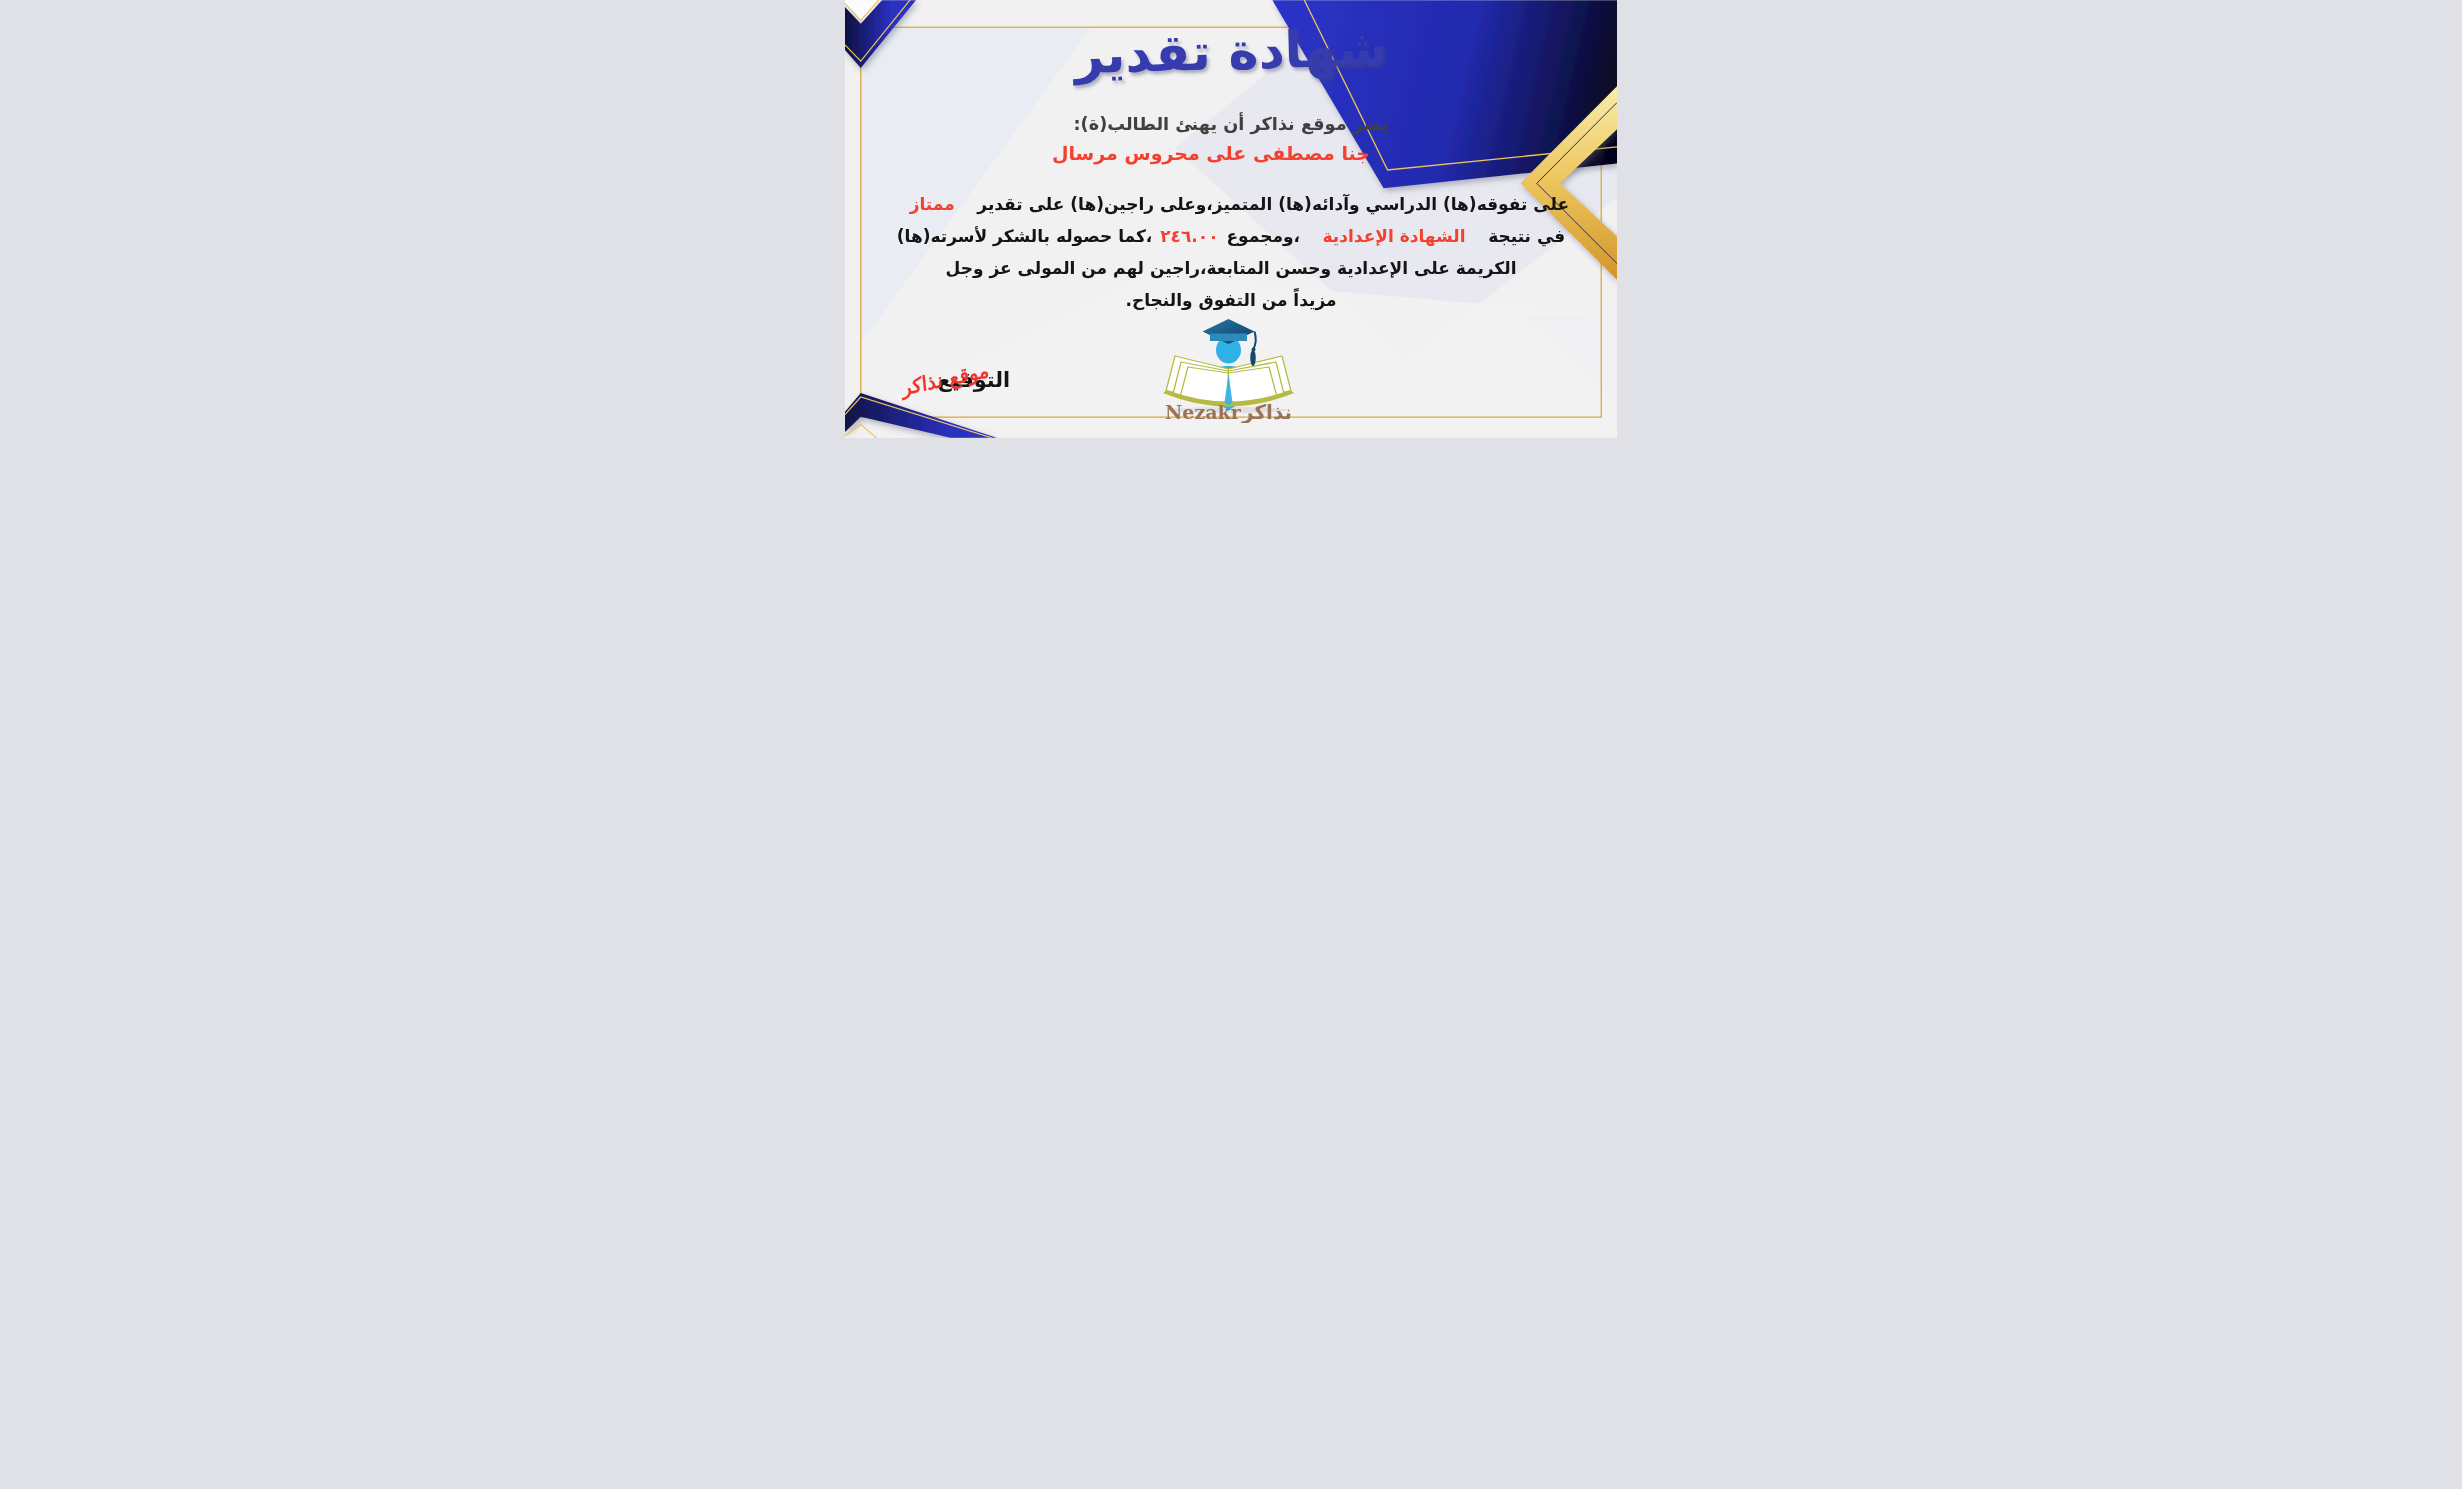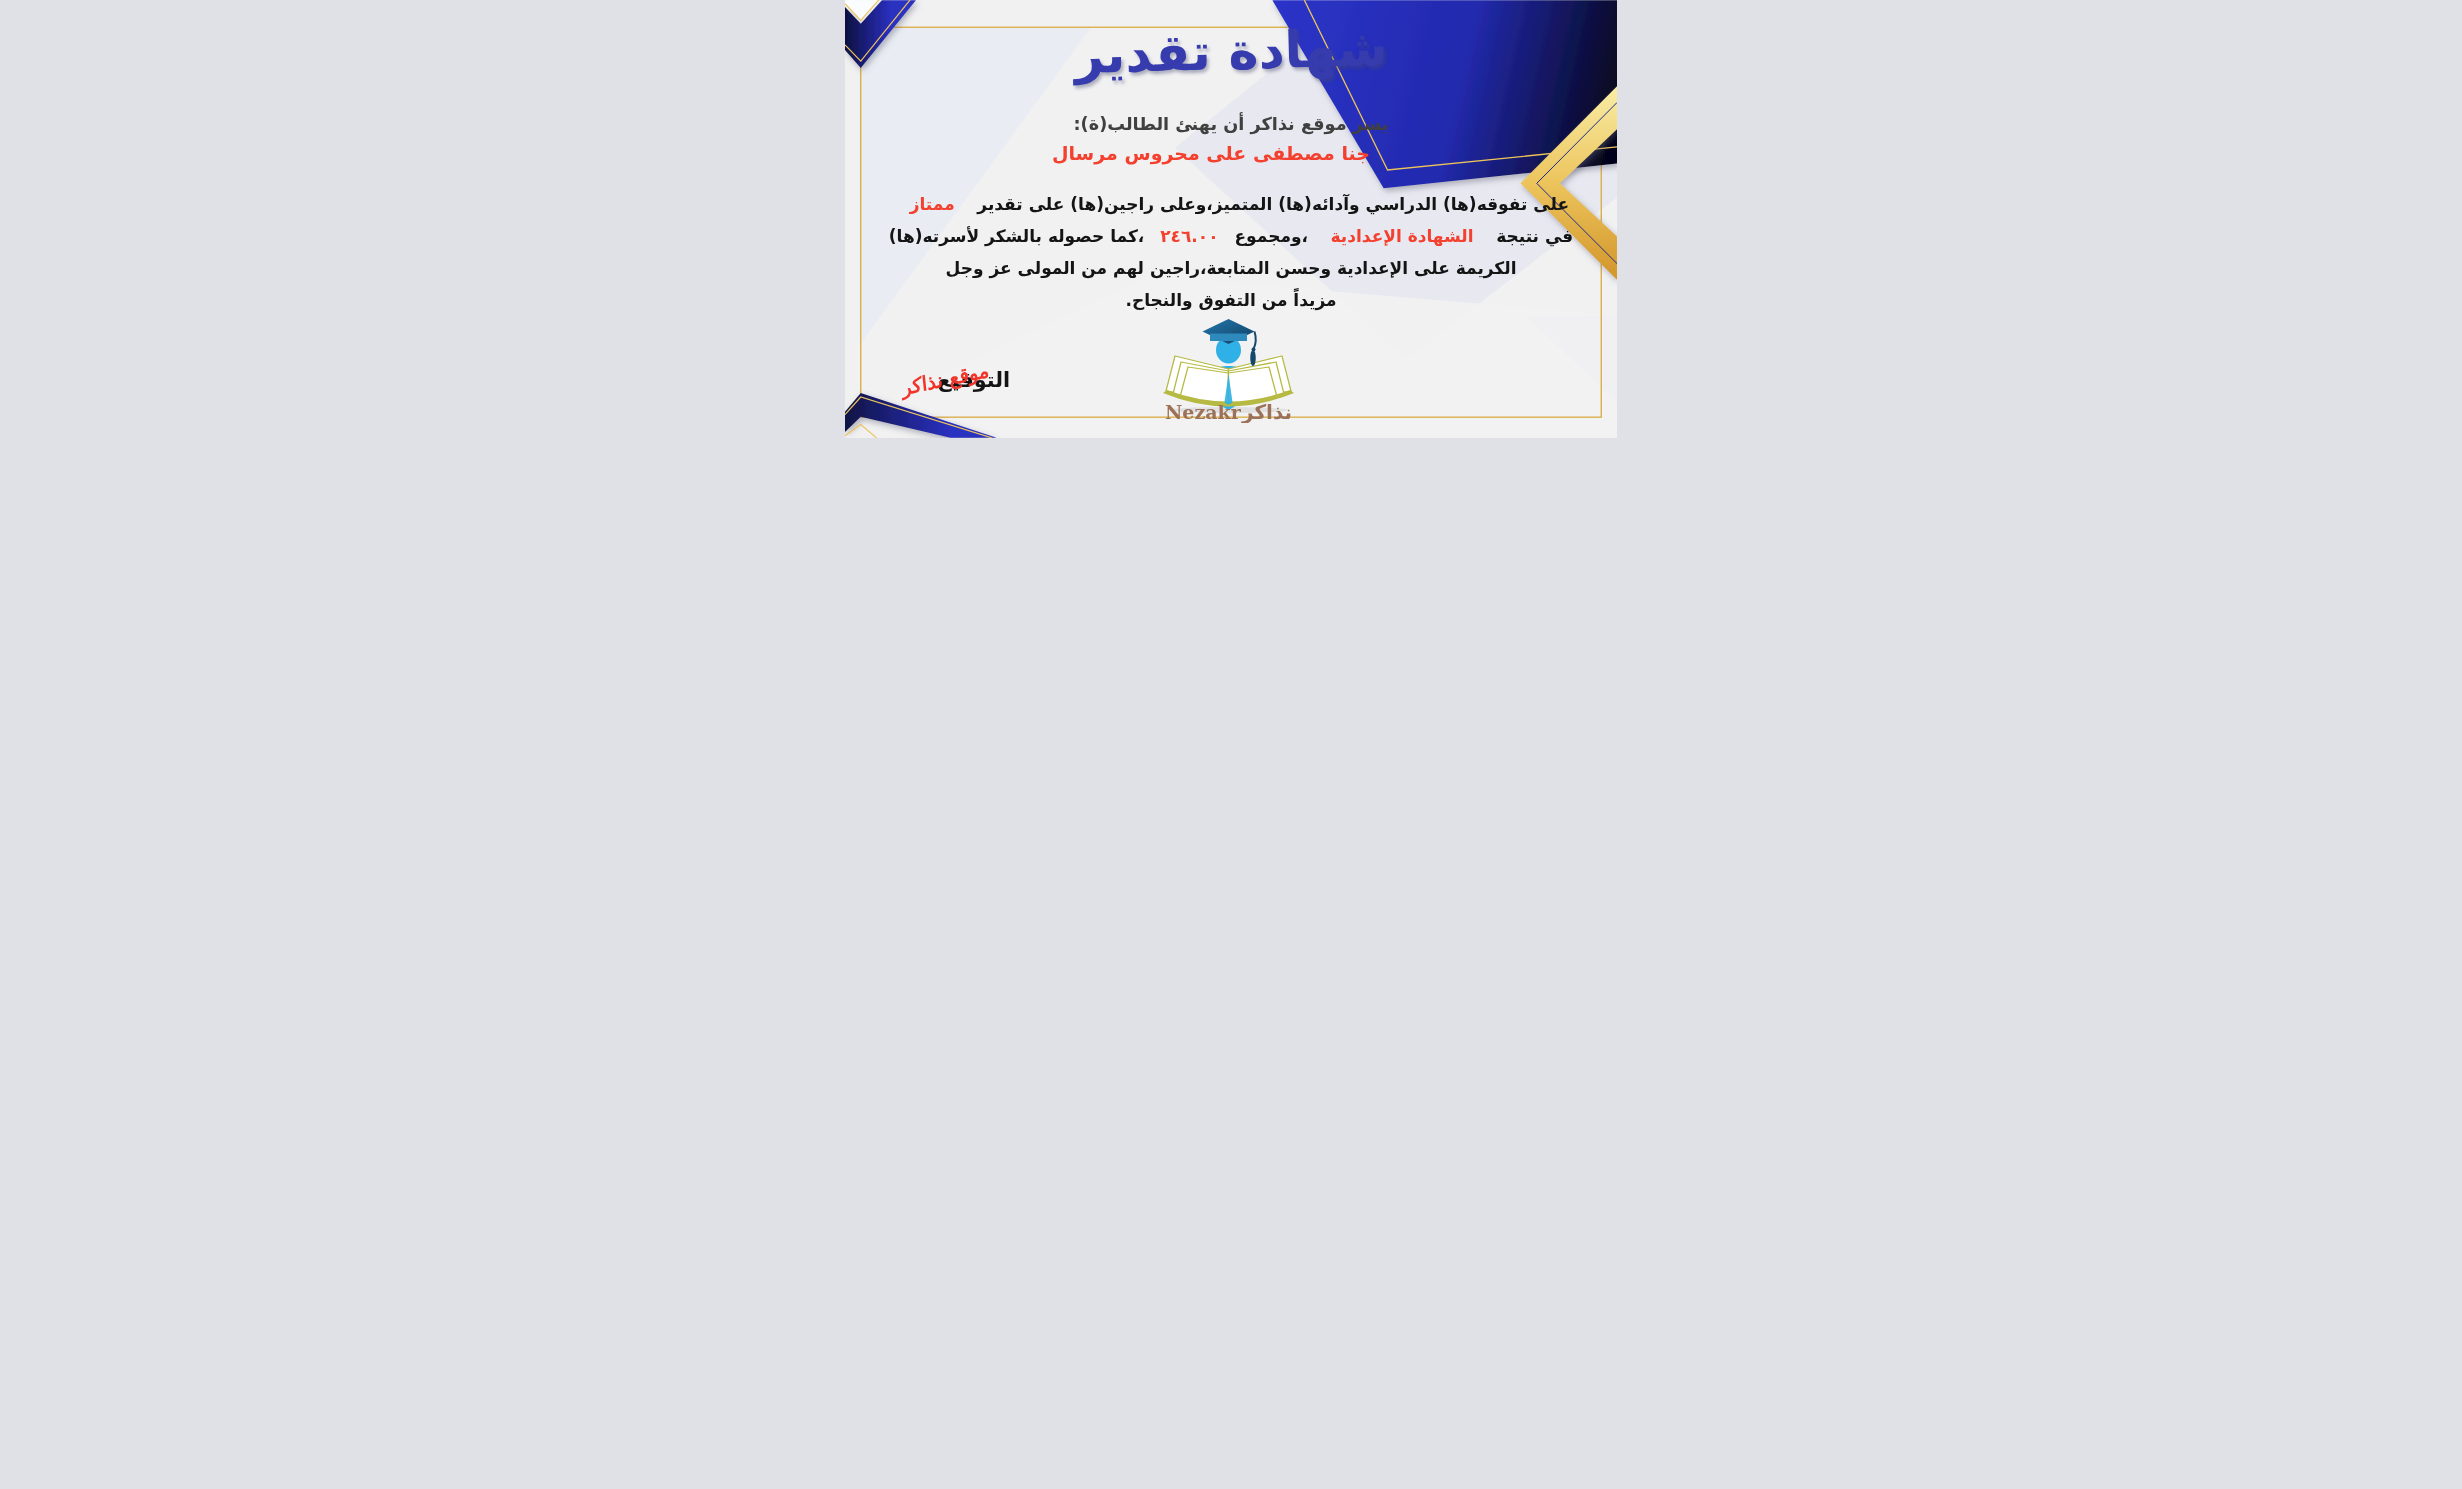--- a/index.html
+++ b/index.html
@@ -25,21 +25,21 @@
   .student{
     position:absolute;top:142px;left:98px;right:138px;text-align:center;
     font-size:19px;font-weight:bold;color:#f4402e;direction:rtl;
   }
   .para{
     position:absolute;top:188px;left:34px;right:34px;text-align:center;
     font-size:17px;font-weight:bold;color:#141414;direction:rtl;
     line-height:32px;
   }
   .para .red{color:#f4402e;}
-  .para .pad{margin:0 10px;}
+  .para .pad{margin:0 2px;}
   .para .pad-lg{margin:0 16.7px;}
 
   .sign-label{
     position:absolute;top:339px;left:42px;width:123px;text-align:right;
     font-size:20.7px;font-weight:bold;color:#141414;direction:rtl;margin-top:29px;
   }
   .sign-script{
     position:absolute;top:368px;left:34px;width:133px;text-align:center;
     font-size:19.7px;font-weight:bold;color:#f1352b;direction:rtl;
     font-family:"DejaVu Serif","Liberation Serif",serif;

